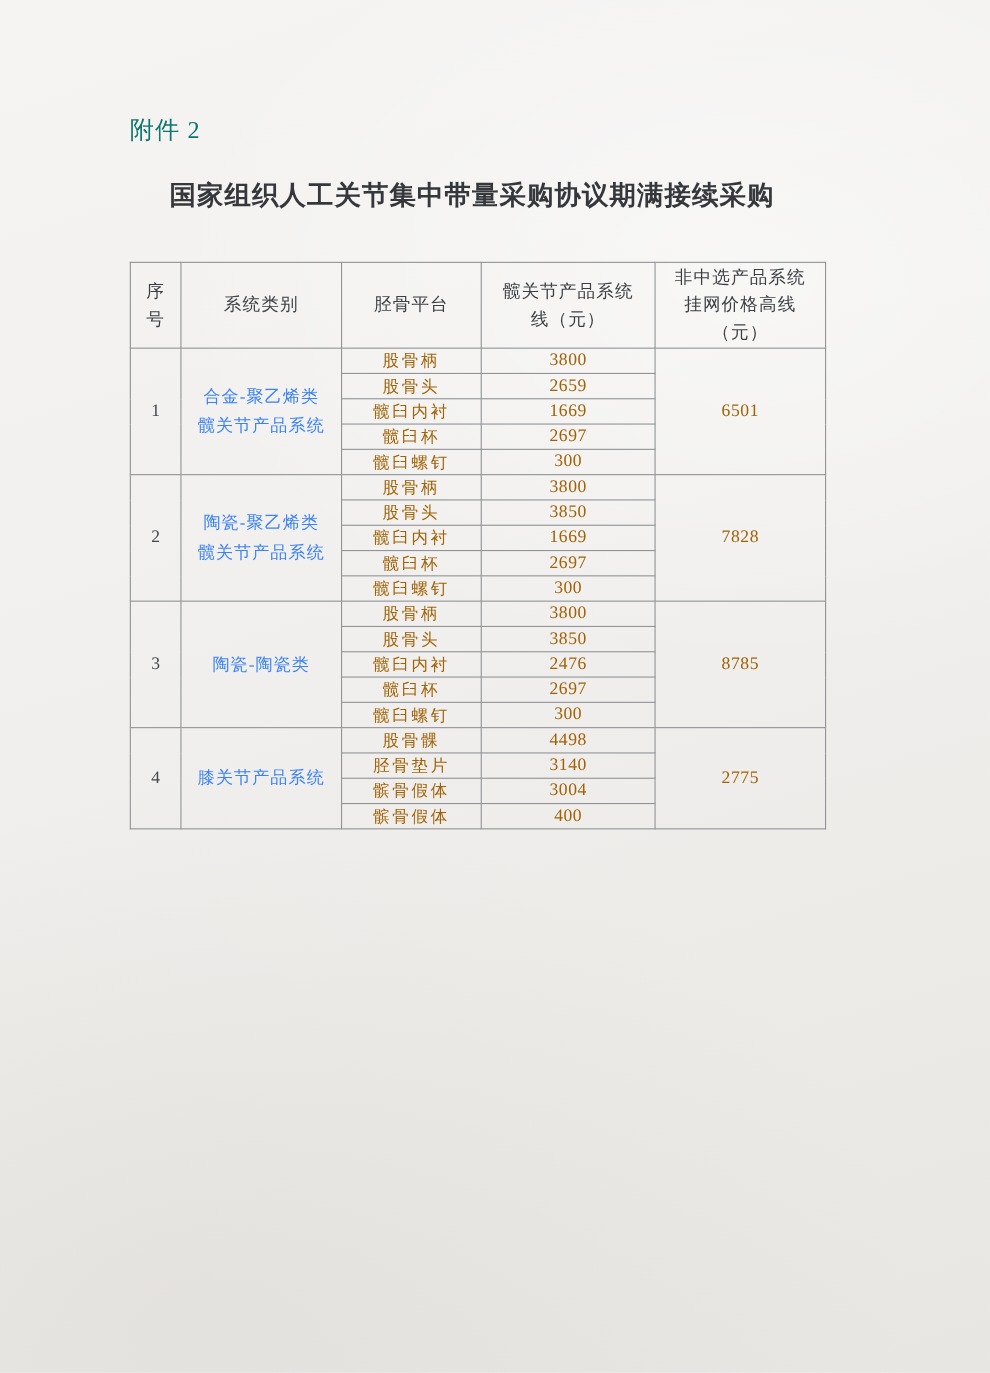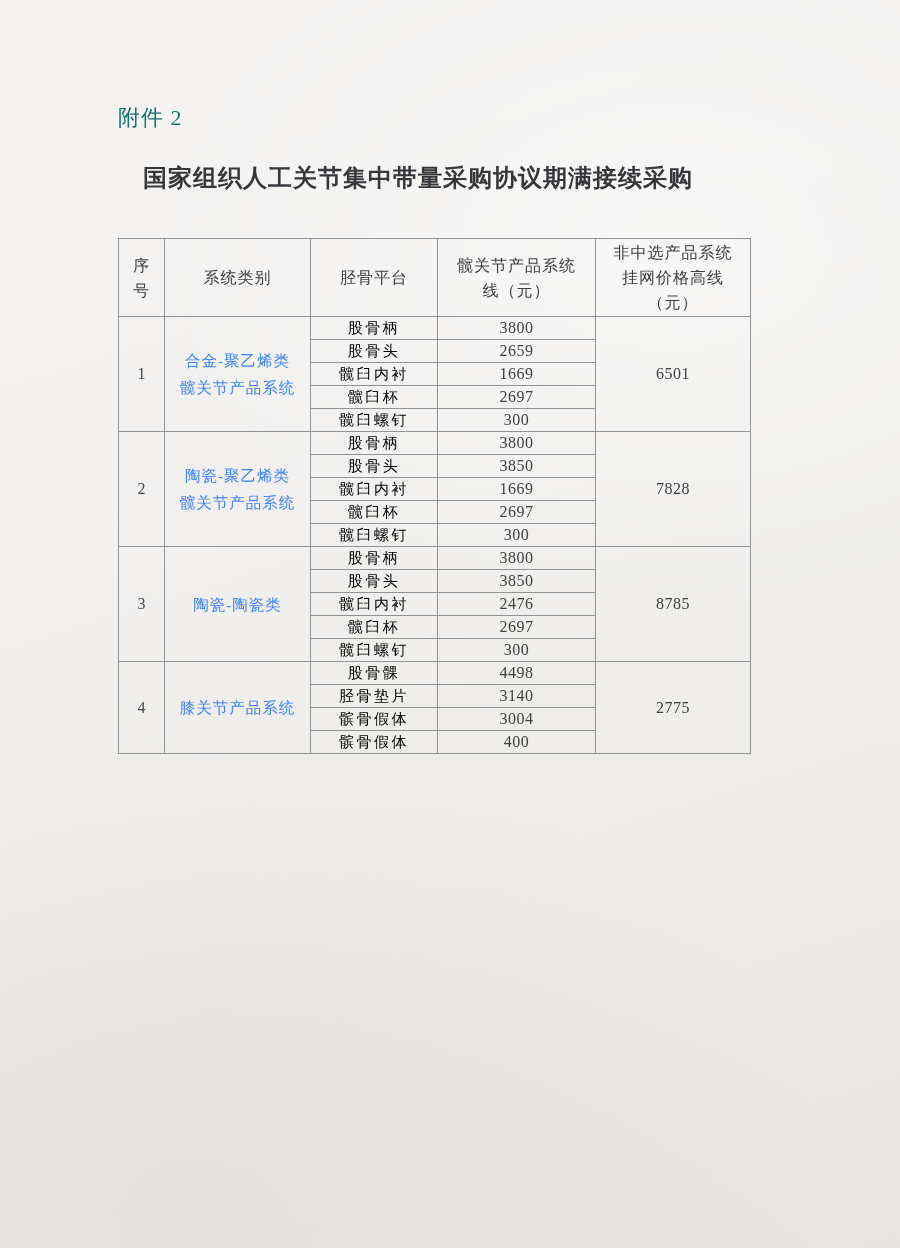--- a/index.html
+++ b/index.html
@@ -26,21 +26,21 @@
   .attachment-label {
     position: absolute;
     left: 118px;
     top: 103px;
     font-size: 22px;
     letter-spacing: 1px;
     color: #0f766e;
   }
   .doc-title {
     position: absolute;
-    left: 93px;
+    left: 104px;
     top: 158px;
     width: 650px;
     text-align: center;
     font-size: 24px;
     font-weight: 700;
     color: #35373b;
     line-height: 41px;
     letter-spacing: 1px;
   }
   table.price-table {
@@ -77,27 +77,27 @@
   td.cell-system {
     font-size: 15.5px;
     line-height: 27px;
     letter-spacing: 1px;
     white-space: pre-line;
     color: #3b82f6;
   }
   td.cell-part-name {
     font-size: 15px;
     letter-spacing: 2.5px;
-    color: #000000;
+    color: #a16207;
   }
   td.cell-part-price,
   td.cell-system-price {
     font-size: 16px;
     letter-spacing: 0.5px;
-    color: #404040;
+    color: #a16207;
   }
 </style>
 </head>
 <body>
 
 <div class="paper-texture"></div>
 
 <div class="attachment-label">附件 2</div>
 
 <div class="doc-title">

